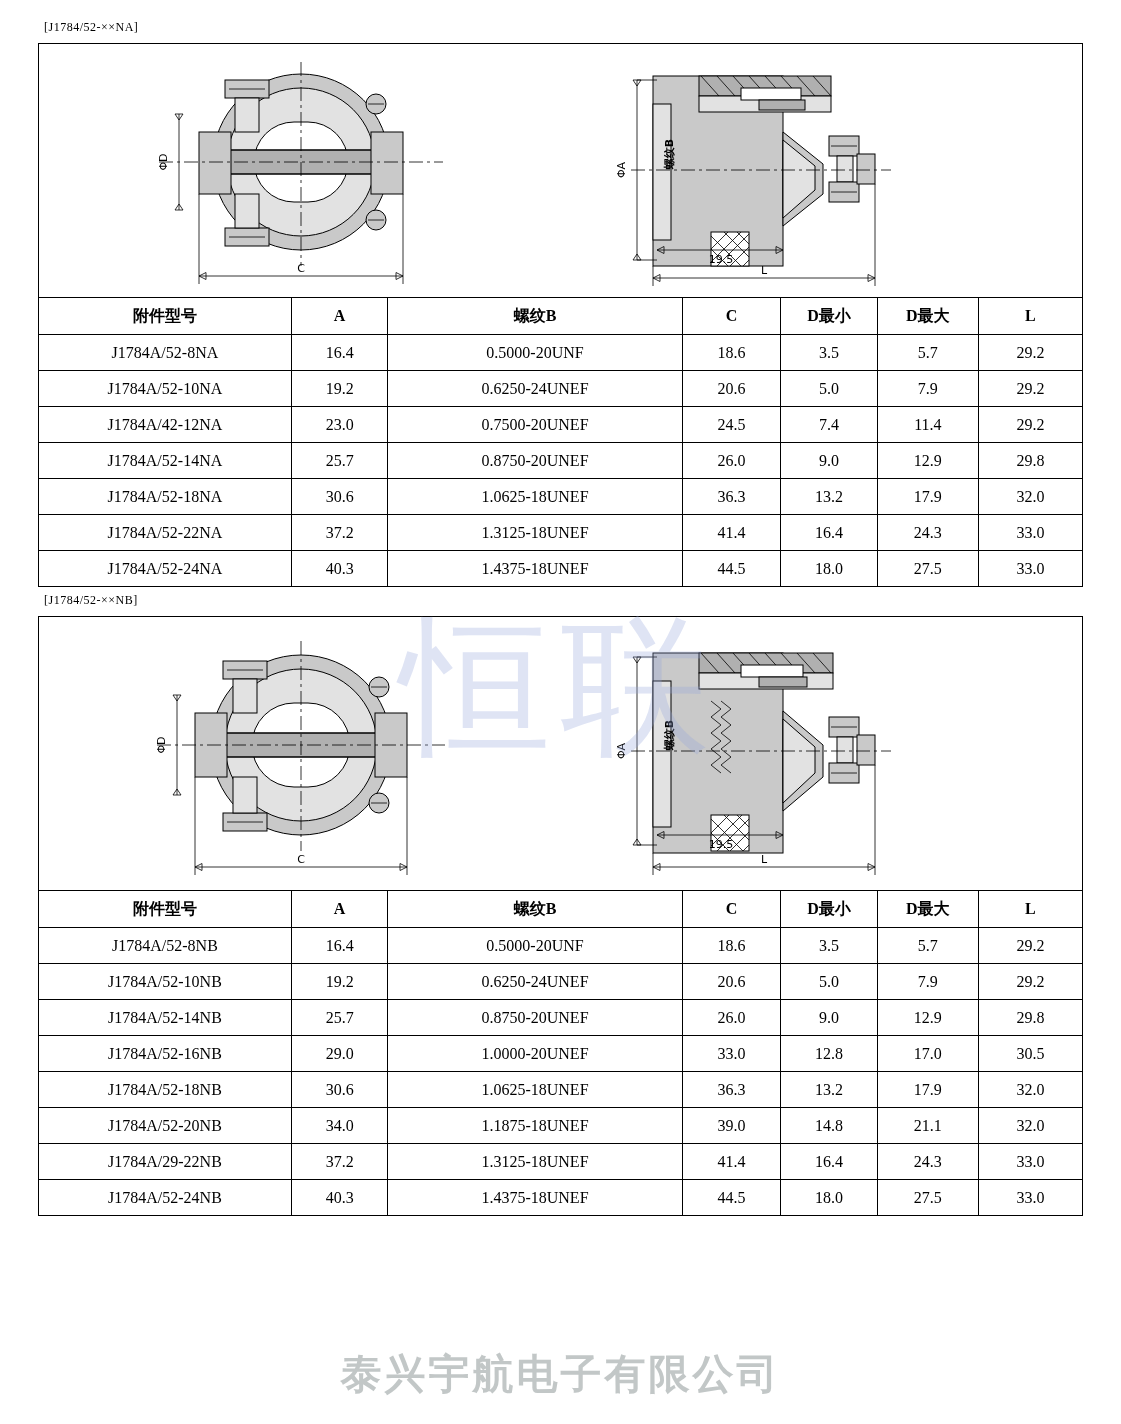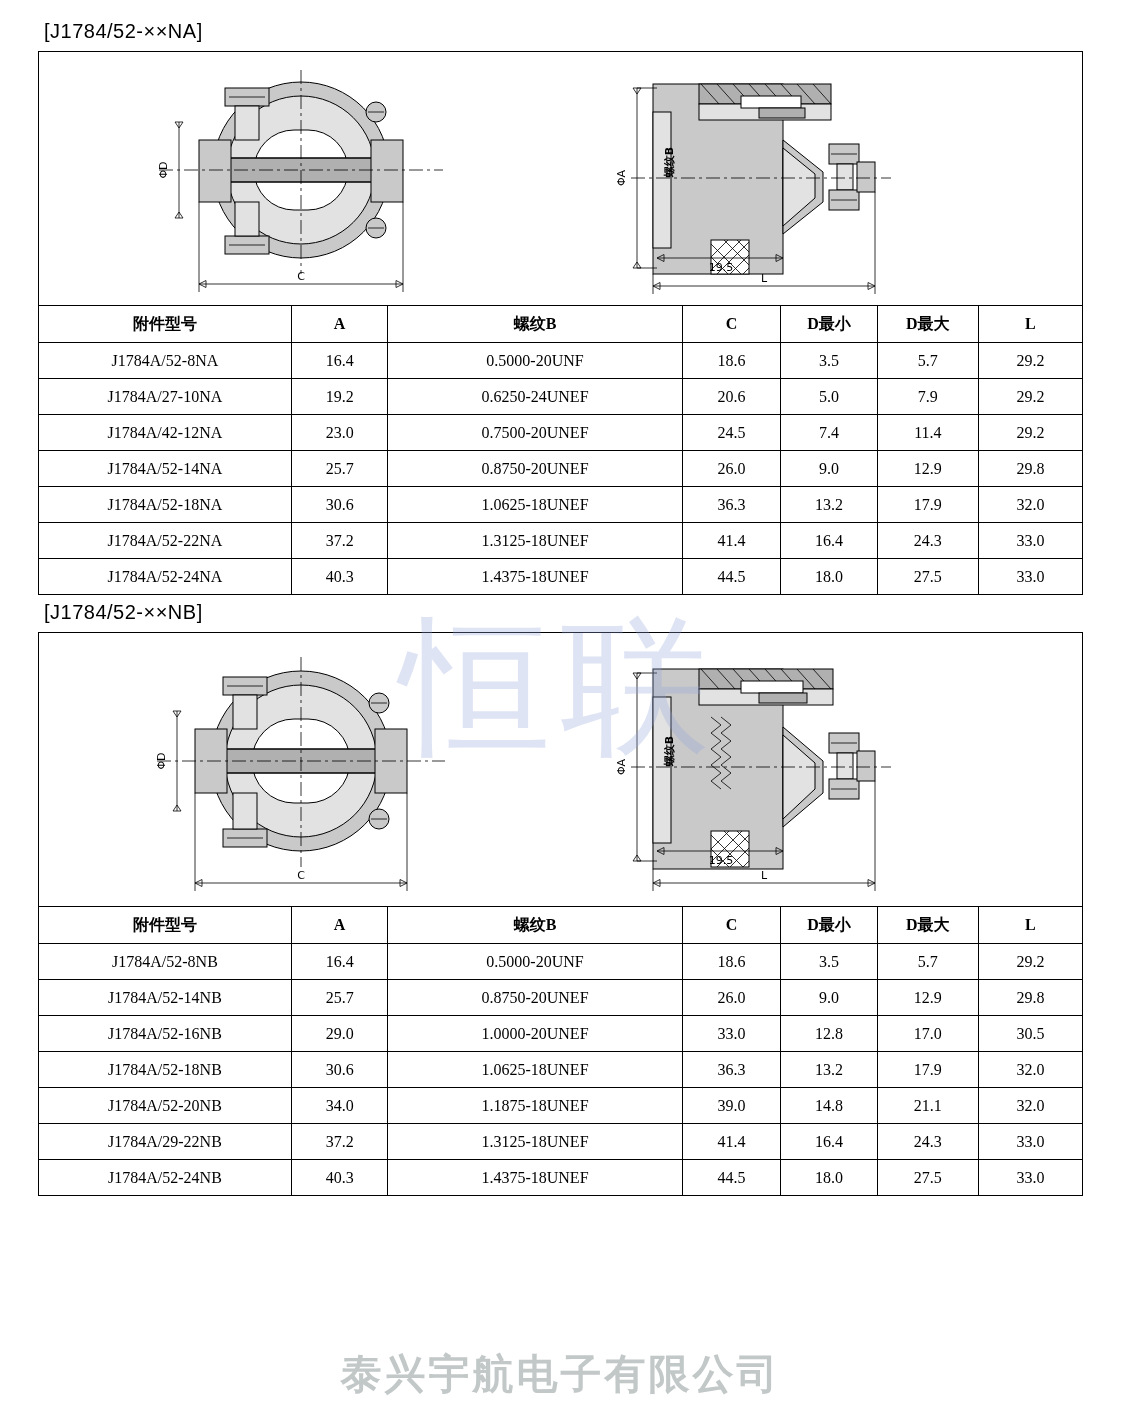--- a/index.html
+++ b/index.html
@@ -51,22 +51,22 @@
     white-space: nowrap;
     pointer-events: none;
     z-index: 5;
   }
 
   .topstrip {
     height: 14px;
   }
 
   .section-title {
-    font-family: Liberation Sans, sans-serif;
-    font-size: 20px;
+    font-family: Liberation Serif, serif;
+    font-size: 12px;
     letter-spacing: 0.5px;
     padding: 6px 0 8px 6px;
   }
 
   .block {
     border: 1px solid #000;
     position: relative;
     z-index: 2;
   }
 
@@ -255,21 +255,21 @@
         <tr>
             <td>J1784A/52-8NA</td>
             <td>16.4</td>
             <td>0.5000-20UNF</td>
             <td>18.6</td>
             <td>3.5</td>
             <td>5.7</td>
             <td>29.2</td>
           </tr>
         <tr>
-            <td>J1784A/27-10NA</td>
+            <td>J1784A/52-10NA</td>
             <td>19.2</td>
             <td>0.6250-24UNEF</td>
             <td>20.6</td>
             <td>5.0</td>
             <td>7.9</td>
             <td>29.2</td>
           </tr>
         <tr>
             <td>J1784A/42-12NA</td>
             <td>23.0</td>
@@ -430,20 +430,29 @@
         <tr>
             <td>J1784A/52-8NB</td>
             <td>16.4</td>
             <td>0.5000-20UNF</td>
             <td>18.6</td>
             <td>3.5</td>
             <td>5.7</td>
             <td>29.2</td>
           </tr>
         <tr>
+            <td>J1784A/52-10NB</td>
+            <td>19.2</td>
+            <td>0.6250-24UNEF</td>
+            <td>20.6</td>
+            <td>5.0</td>
+            <td>7.9</td>
+            <td>29.2</td>
+          </tr>
+        <tr>
             <td>J1784A/52-14NB</td>
             <td>25.7</td>
             <td>0.8750-20UNEF</td>
             <td>26.0</td>
             <td>9.0</td>
             <td>12.9</td>
             <td>29.8</td>
           </tr>
         <tr>
             <td>J1784A/52-16NB</td>

